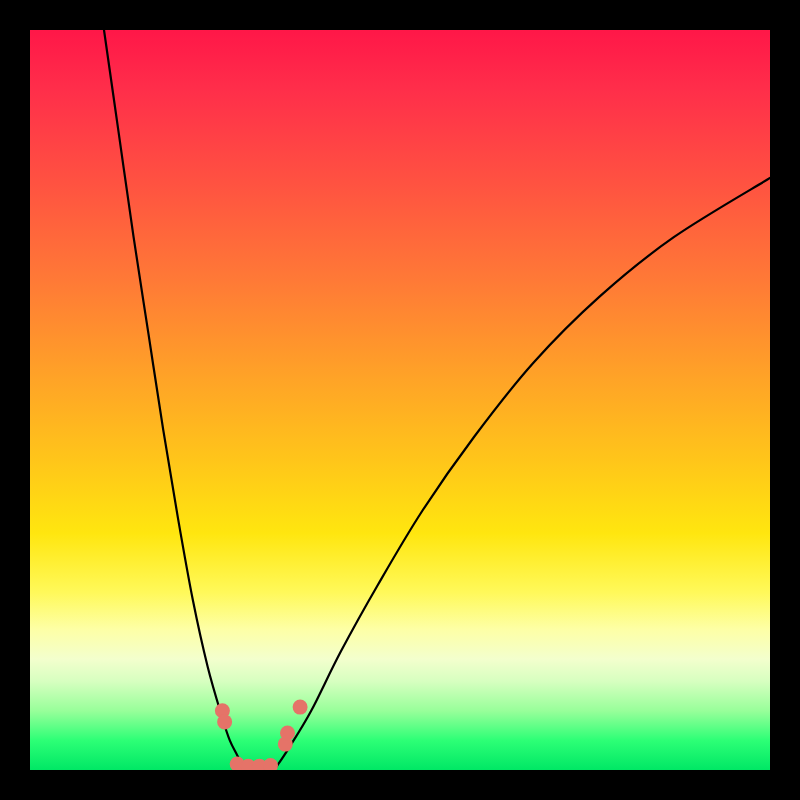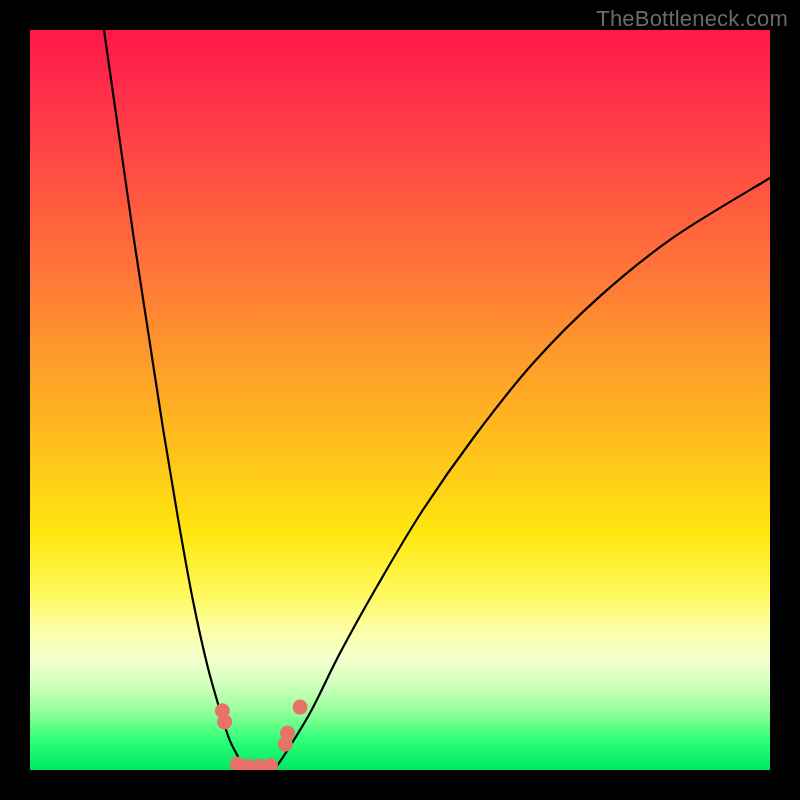--- a/index.html
+++ b/index.html
@@ -59,21 +59,20 @@
     left: 0;
     width: 740px;
     height: 740px;
   }
 </style>
 </head>
 <body>
 
 <div class="frame">
 
-  <div class="watermark">TheBottleneck.com</div>
 
   <div class="plot-area">
     <svg class="curves" viewBox="0 0 740 740" preserveAspectRatio="none">
       <g id="curve-layer">
           <path d="M 74 0 C 76.46666666666667 17.26666666666667, 83.86666666666666 69.06666666666669, 88.8 103.60000000000002 C 93.73333333333333 138.13333333333335, 98.66666666666667 173.90000000000003, 103.60000000000001 207.20000000000005 C 108.53333333333335 240.50000000000006, 113.46666666666667 271.33333333333337, 118.4 303.40000000000003 C 123.33333333333334 335.4666666666667, 128.26666666666665 368.76666666666665, 133.2 399.59999999999997 C 138.13333333333333 430.4333333333333, 143.06666666666666 460.0333333333333, 148 488.4 C 152.93333333333334 516.7666666666667, 157.86666666666667 545.1333333333333, 162.8 569.8 C 167.73333333333335 594.4666666666666, 172.66666666666666 616.6666666666666, 177.6 636.4 C 182.53333333333333 656.1333333333333, 188.7 675.8666666666667, 192.4 688.2 C 196.10000000000002 700.5333333333334, 197.33333333333334 704.2333333333333, 199.8 710.4 C 202.26666666666668 716.5666666666666, 204.73333333333335 720.2666666666667, 207.20000000000002 725.2 C 209.66666666666669 730.1333333333334, 213.36666666666667 737.5333333333333, 214.6 740" fill="none" stroke="#000000" stroke-width="2.2" stroke-linecap="round"></path>
           <path d="M 244.20000000000002 740 C 246.66666666666669 736.3, 252.83333333333334 727.6666666666666, 259 717.8 C 265.1666666666667 707.9333333333333, 272.56666666666666 696.8333333333333, 281.2 680.8 C 289.8333333333333 664.7666666666667, 299.70000000000005 642.5666666666667, 310.8 621.6 C 321.9 600.6333333333333, 334.2333333333333 578.4333333333334, 347.79999999999995 555 C 361.3666666666666 531.5666666666666, 376.1666666666667 505.6666666666667, 392.20000000000005 481 C 408.2333333333334 456.3333333333333, 425.5 431.6666666666667, 444 407 C 462.5 382.3333333333333, 482.23333333333335 356.4333333333333, 503.20000000000005 332.99999999999994 C 524.1666666666667 309.5666666666666, 546.3666666666668 287.3666666666666, 569.8000000000001 266.4 C 593.2333333333333 245.43333333333334, 615.4333333333333 226.93333333333337, 643.8 207.20000000000005 C 672.1666666666666 187.46666666666673, 723.9666666666667 157.86666666666667, 740 148" fill="none" stroke="#000000" stroke-width="2.2" stroke-linecap="round"></path>
           <path d="M 214.6 740 C 219.53333333333333 740, 239.26666666666668 740, 244.20000000000002 740" fill="none" stroke="#000000" stroke-width="2.2" stroke-linecap="round"></path>
         </g>
       <g id="marker-layer">
           <circle cx="192.4" cy="680.8" r="7.5" fill="#e57368"></circle>

